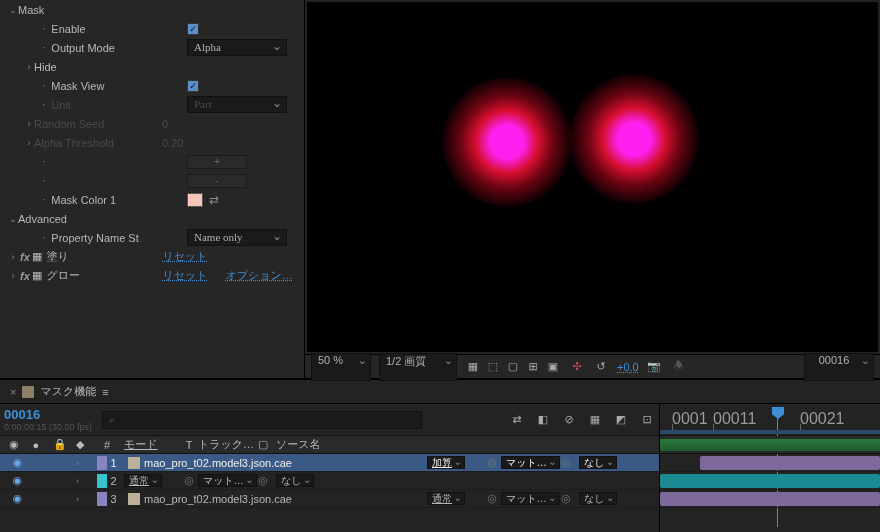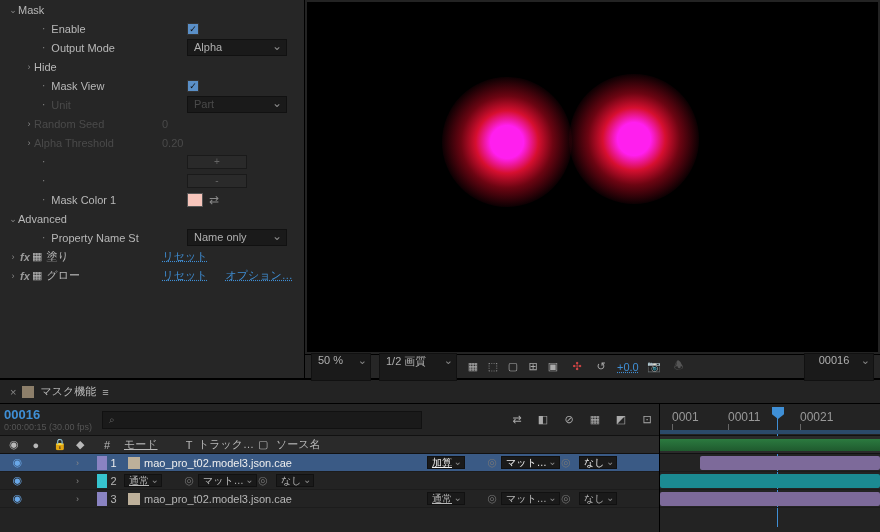--- a/index.html
+++ b/index.html
@@ -6,21 +6,21 @@
 body { background: #1e1e1e; color: #b8b8b8; font-size: 11px; width: 880px; height: 532px; overflow: hidden; }
 .main-area { display: flex; height: 378px; }
 .effects-panel { width: 305px; background: #262626; border-right: 1px solid #000; overflow: hidden; }
 .effects-panel .row { display: flex; align-items: center; height: 19px; padding-left: 8px; }
 .effects-panel .twirl { width: 10px; text-align: center; color: #888; cursor: pointer; font-size: 9px; }
 .effects-panel .label-col { flex: 0 0 145px; display: flex; align-items: center; gap: 6px; }
 .effects-panel .val-col { display: flex; align-items: center; gap: 6px; }
 .effects-panel .indent1 { padding-left: 24px; }
 .effects-panel .indent2 { padding-left: 42px; }
 .effects-panel .disabled { color: #4a4a4a; }
-.dropdown { background: #1a1a1a; border: 1px solid #111; height: 17px; line-height: 15px; padding: 0 18px 0 6px; position: relative; min-width: 100px; color: #b0b0b0; display: inline-block; }
+.dropdown { background: #1a1a1a; border: 1px solid #111; height: 17px; line-height: 15px; padding: 0 18px 0 6px; position: relative; min-width: 100px; color: #b0b0b0; display: inline-block; font-family: Liberation Serif, serif; }
 .dropdown::after { content: "⌄"; position: absolute; right: 4px; top: -1px; font-size: 12px; color: #888; }
 .checkbox { width: 12px; height: 12px; background: #5a8fc7; border: 1px solid #333; display: inline-flex; align-items: center; justify-content: center; font-size: 9px; color: #111; }
 .hotval { color: #3f8fd6; text-decoration: underline; text-decoration-style: dotted; cursor: ew-resize; }
 .stepper-btn { background: #2a2a2a; border: 1px solid #1a1a1a; width: 60px; height: 14px; display: flex; align-items: center; justify-content: center; color: #666; font-size: 10px; }
 .swatch { width: 16px; height: 14px; background: #f7c5bb; border: 1px solid #555; }
 .eyedrop { color: #888; font-size: 12px; }
 .fx-icon { width: 14px; text-align: center; font-style: italic; font-weight: bold; color: #999; }
 .composite-view { flex: 1; background: #232323; display: flex; flex-direction: column; }
 .viewport { flex: 1; background: #000; position: relative; margin: 2px; }
 .glow { position: absolute; width: 130px; height: 130px; border-radius: 50%; background: radial-gradient(circle, #ff1fee 0%, #ff1fee 18%, #d60f30 34%, rgba(180,8,30,0.6) 50%, rgba(100,5,20,0.15) 70%, rgba(0,0,0,0) 82%); }
@@ -51,21 +51,21 @@
 .col-track { width: 60px; }
 .col-shy { width: 18px; }
 .col-parent { width: 80px; }
 .tl-layer-row { height: 18px; display: flex; align-items: center; border-bottom: 1px solid #1c1c1c; }
 .tl-layer-row.selected { background: #3a5a85; color: #eee; }
 .layer-label-chip { width: 10px; height: 14px; }
 .smalldrop { background: #1a1a1a; border: 1px solid #111; height: 15px; padding: 0 12px 0 4px; position: relative; font-size: 10px; }
 .smalldrop::after { content: "⌄"; position: absolute; right: 2px; top: -1px; color: #888; }
 .tl-right { flex: 1; display: flex; flex-direction: column; }
 .tl-ruler { height: 32px; position: relative; border-bottom: 1px solid #111; background: #232323; }
-.tick { position: absolute; top: 6px; font-size: 12px; color: #999; }
+.tick { position: absolute; top: 6px; font-size: 16px; color: #999; }
 .tick::before { content: ""; position: absolute; top: 14px; left: 0; width: 1px; height: 6px; background: #666; }
 .playhead { position: absolute; top: 3px; width: 12px; height: 12px; background: #3f8fd6; clip-path: polygon(0 0, 100% 0, 100% 60%, 50% 100%, 0 60%); }
 .playhead-line { position: absolute; top: 3px; width: 1px; background: #3f8fd6; }
 .work-bar { position: absolute; top: 26px; height: 4px; background: #2b4a6a; left: 0; right: 0; }
 .track-rows { position: relative; }
 .track-row { height: 18px; position: relative; border-bottom: 1px solid #1c1c1c; }
 .bar { position: absolute; height: 14px; top: 2px; background: #1b8a92; border-radius: 2px; }
 .bar.purple { background: #7d6a9a; }
 .mini-icon { font-size: 10px; color: #888; }
 </style>
@@ -330,21 +330,21 @@
             <div class="col-t"><span style="color:#777">◎</span></div>
             <div class="col-track"><span class="smalldrop">マット…</span></div>
             <div class="col-shy"><span style="color:#777">◎</span></div>
             <div class="col-parent"><span class="smalldrop" style="width:60px">なし</span></div>
           </div>
         </div>
     </div>
     <div class="tl-right">
       <div class="tl-ruler">
         <div class="tick" style="left:12px">0001</div>
-        <div class="tick" style="left:68px">00011</div>
+        <div class="tick" style="left:53px">00011</div>
         <div class="tick" style="left:140px">00021</div>
         <div class="playhead" style="left:112px"></div>
         <div class="playhead-line" style="left:117px;height:120px"></div>
         <div class="work-bar"></div>
       </div>
       <div style="height:18px;background:#2a2a2a;border-bottom:1px solid #111;position:relative">
         <div style="position:absolute;top:3px;left:0;right:0;height:12px;background:linear-gradient(#2b7a3f,#1f5a2e)"></div>
       </div>
       <div class="track-rows" id="track-rows">
           <div class="track-row">

